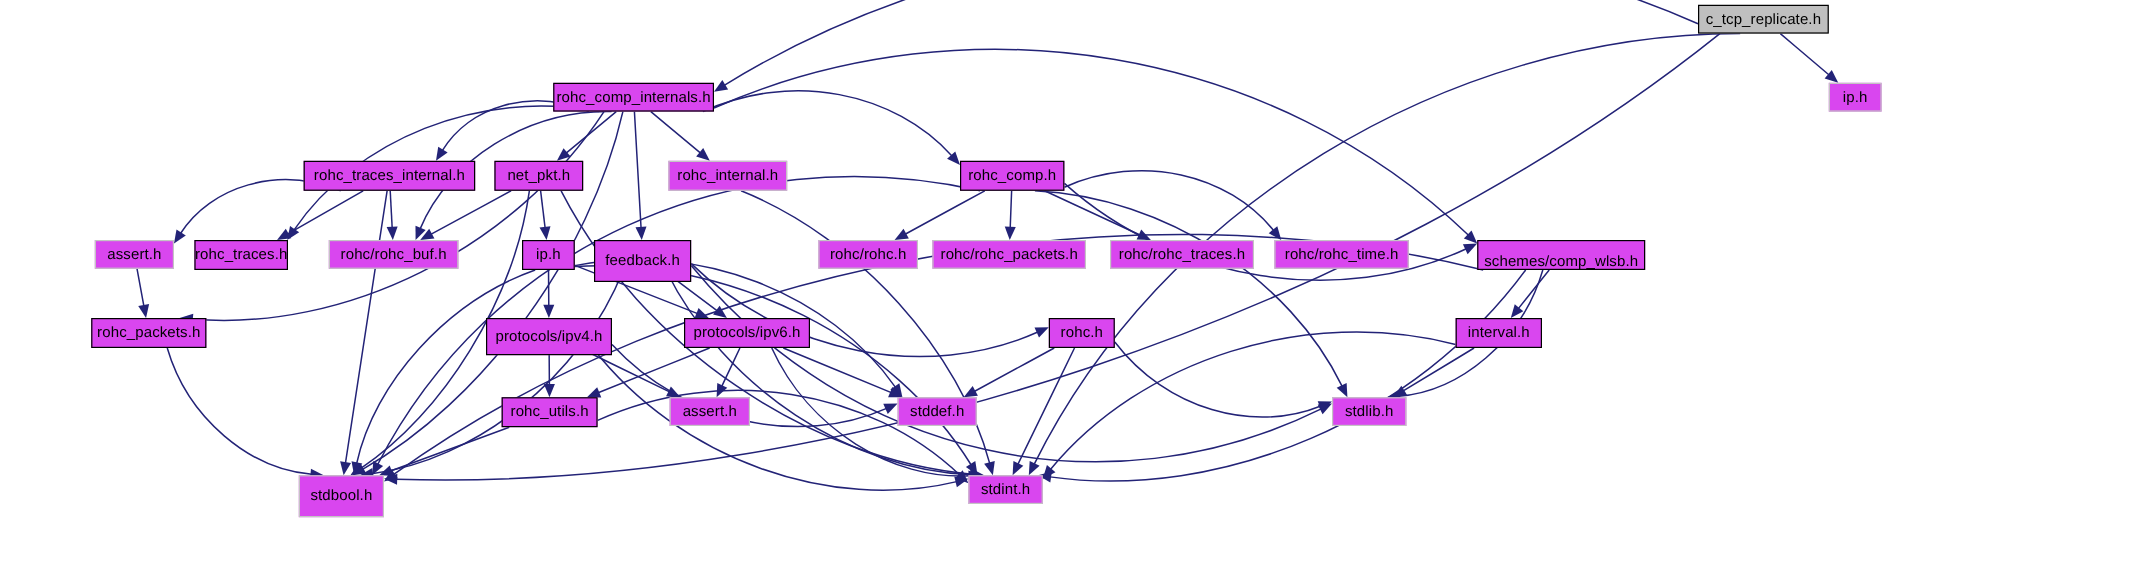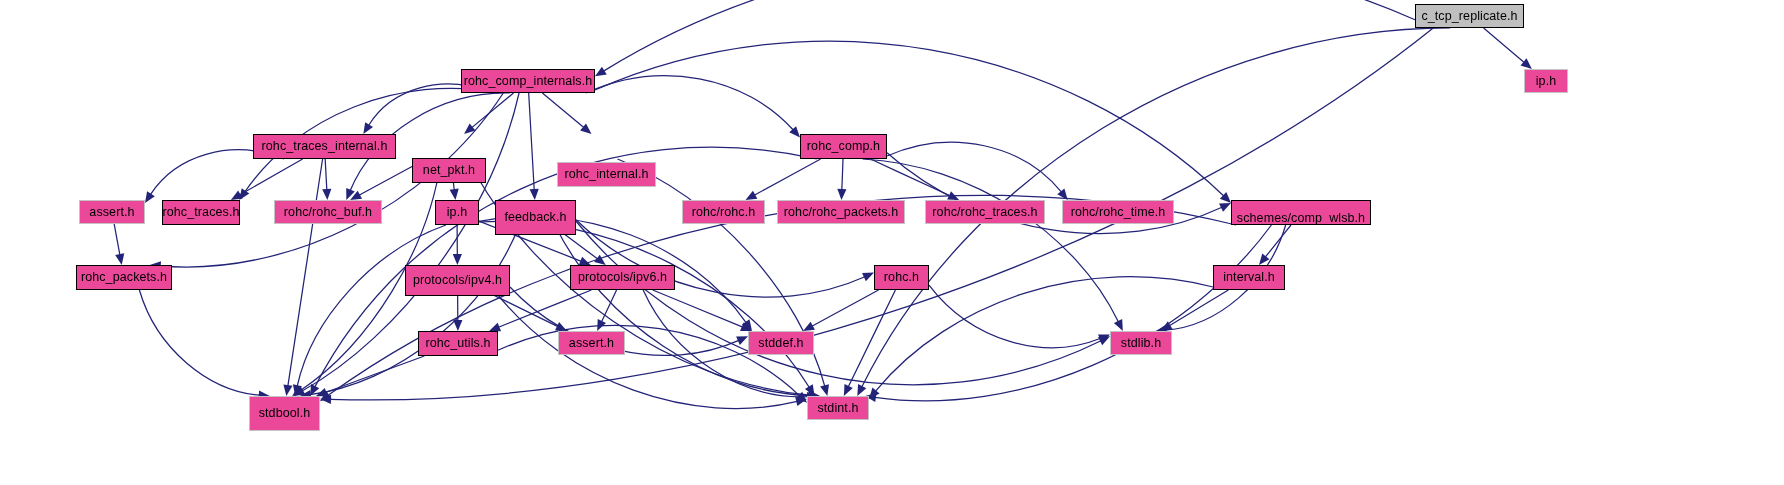--- a/index.html
+++ b/index.html
@@ -9,21 +9,21 @@
   #edge-layer{position:absolute;left:0;top:0;width:1784px;height:485px;}
   .node{
     position:absolute;
     box-sizing:border-box;
     display:flex;
     align-items:center;
     justify-content:center;
     white-space:nowrap;
     font-size:12.5px;
     color:#000000;
-    background:#ec4899;
+    background:#d946ef;
     line-height:1;
     letter-spacing:0.1px;
   }
   .node.solid{border:1.6px solid #000000;}
   .node.faint{border:1.1px solid #c4c4c4;}
   .node.root{border:1.6px solid #000000;background:#bfbfbf;}
   .node-label{pointer-events:none;}
 </style>
 </head>
 <body>
@@ -159,24 +159,24 @@
       </div>
       <div class="node faint" style="left: 1524px; top: 69px; width: 44px; height: 24px;">
         <span class="node-label">ip.h</span>
       </div>
       <div class="node solid" style="left: 461px; top: 69px; width: 134px; height: 24px;">
         <span class="node-label">rohc_comp_internals.h</span>
       </div>
       <div class="node solid" style="left: 253px; top: 134px; width: 143px; height: 25px;">
         <span class="node-label">rohc_traces_internal.h</span>
       </div>
-      <div class="node solid" style="left: 412px; top: 134px; width: 74px; height: 25px; margin-top: 24px;">
+      <div class="node solid" style="left: 412px; top: 134px; width: 74px; height: 25px;">
         <span class="node-label">net_pkt.h</span>
       </div>
-      <div class="node faint" style="left: 557px; top: 134px; width: 99px; height: 25px; margin-top: 28px;">
+      <div class="node faint" style="left: 557px; top: 134px; width: 99px; height: 25px;">
         <span class="node-label">rohc_internal.h</span>
       </div>
       <div class="node solid" style="left: 800px; top: 134px; width: 87px; height: 25px;">
         <span class="node-label">rohc_comp.h</span>
       </div>
       <div class="node faint" style="left: 79px; top: 200px; width: 66px; height: 24px;">
         <span class="node-label">assert.h</span>
       </div>
       <div class="node solid" style="left: 162px; top: 200px; width: 78px; height: 25px;">
         <span class="node-label">rohc_traces.h</span>

